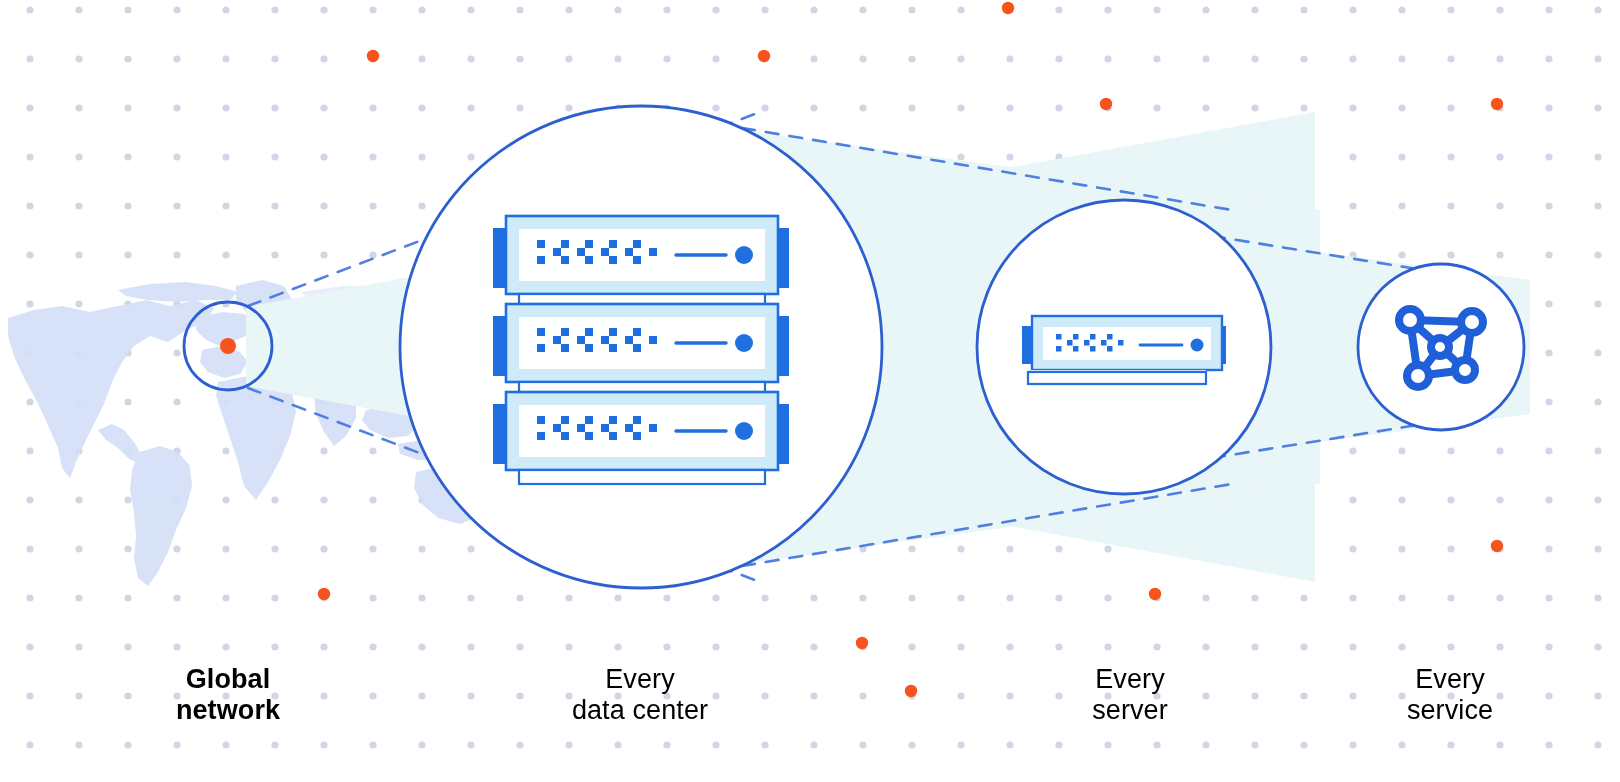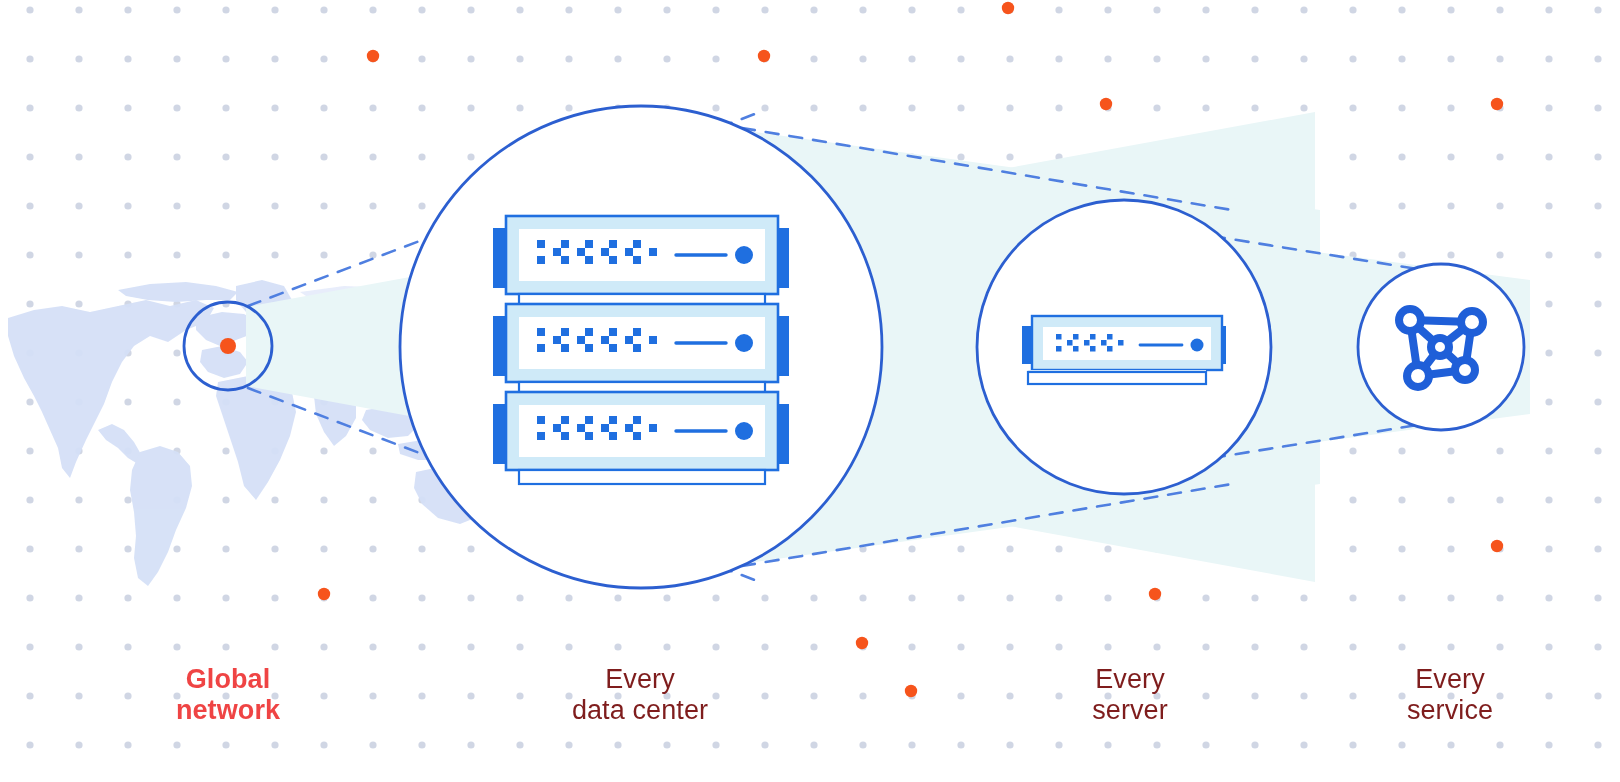--- a/index.html
+++ b/index.html
@@ -25,24 +25,24 @@
     height: 782px;
   }
   .caption {
     position: absolute;
     text-align: center;
     font-size: 27px;
     line-height: 1.16;
     font-weight: 400;
     letter-spacing: 0.1px;
     white-space: pre-line;
-    color: #7f1d1d;
+    color: #000000;
     user-select: none;
   }
-  .caption.accent { color: #ef4444; font-weight: 700; }
+  .caption.accent { color: #000000; font-weight: 700; }
   .cap-global   { left: 108px;  top: 664px; width: 240px; }
   .cap-dc       { left: 520px;  top: 664px; width: 240px; }
   .cap-server   { left: 1010px; top: 664px; width: 240px; }
   .cap-service  { left: 1330px; top: 664px; width: 240px; }
 </style>
 </head>
 <body>
 
 <div id="stage">
 

